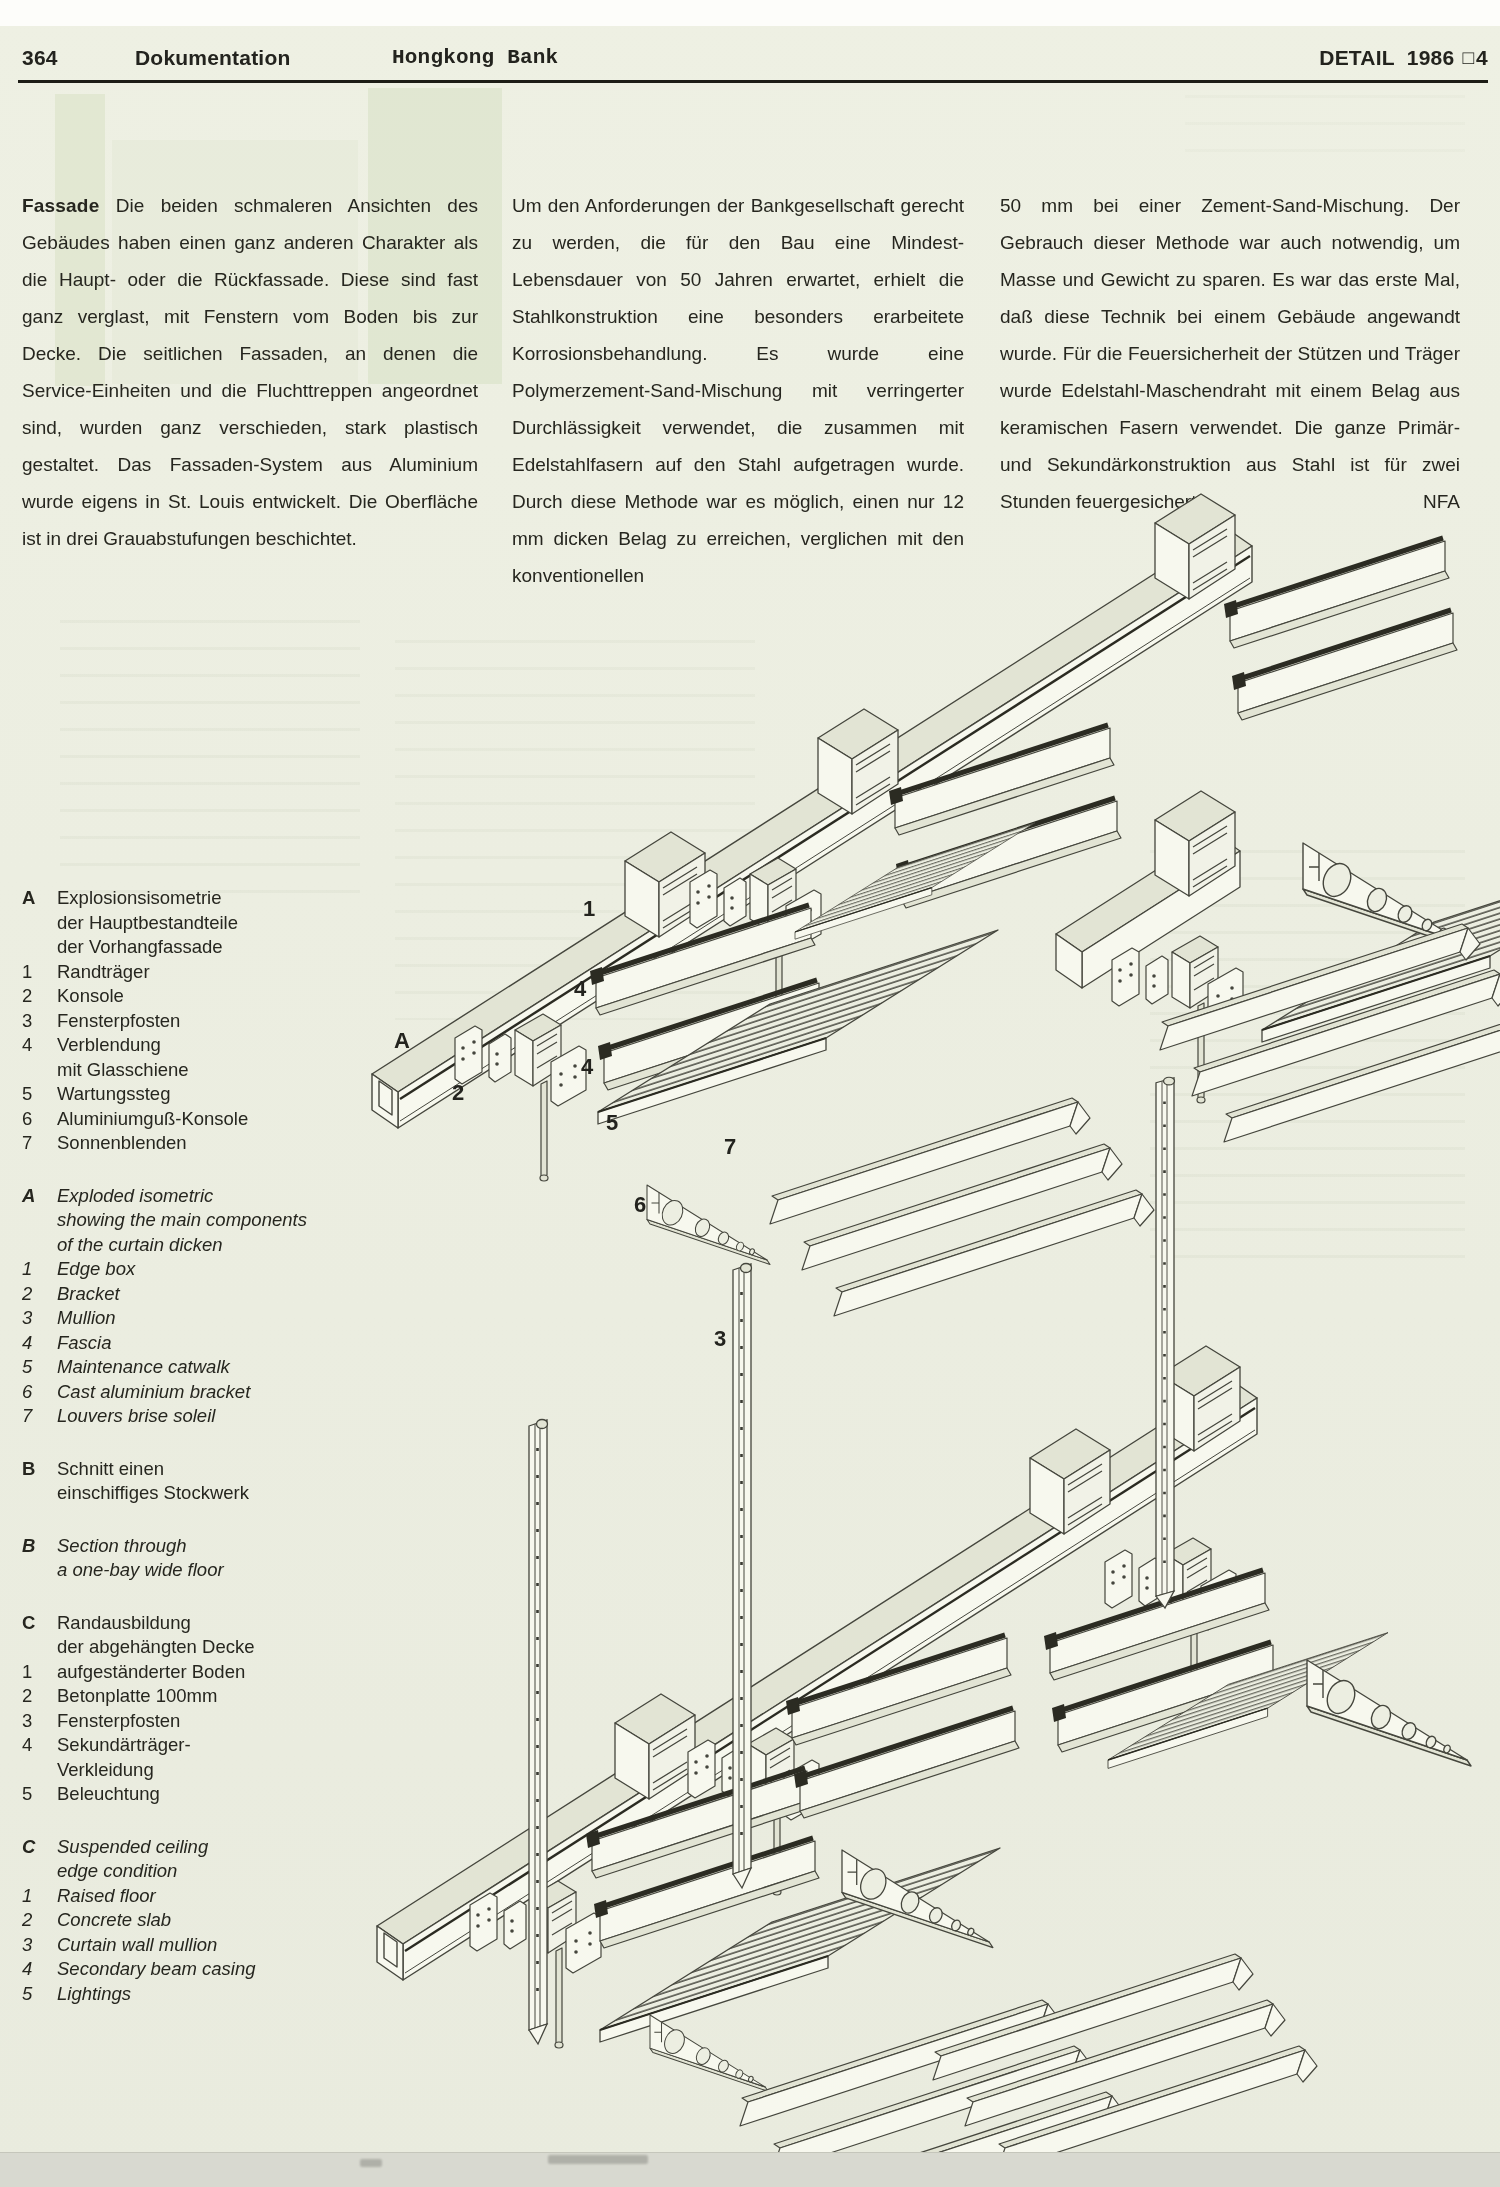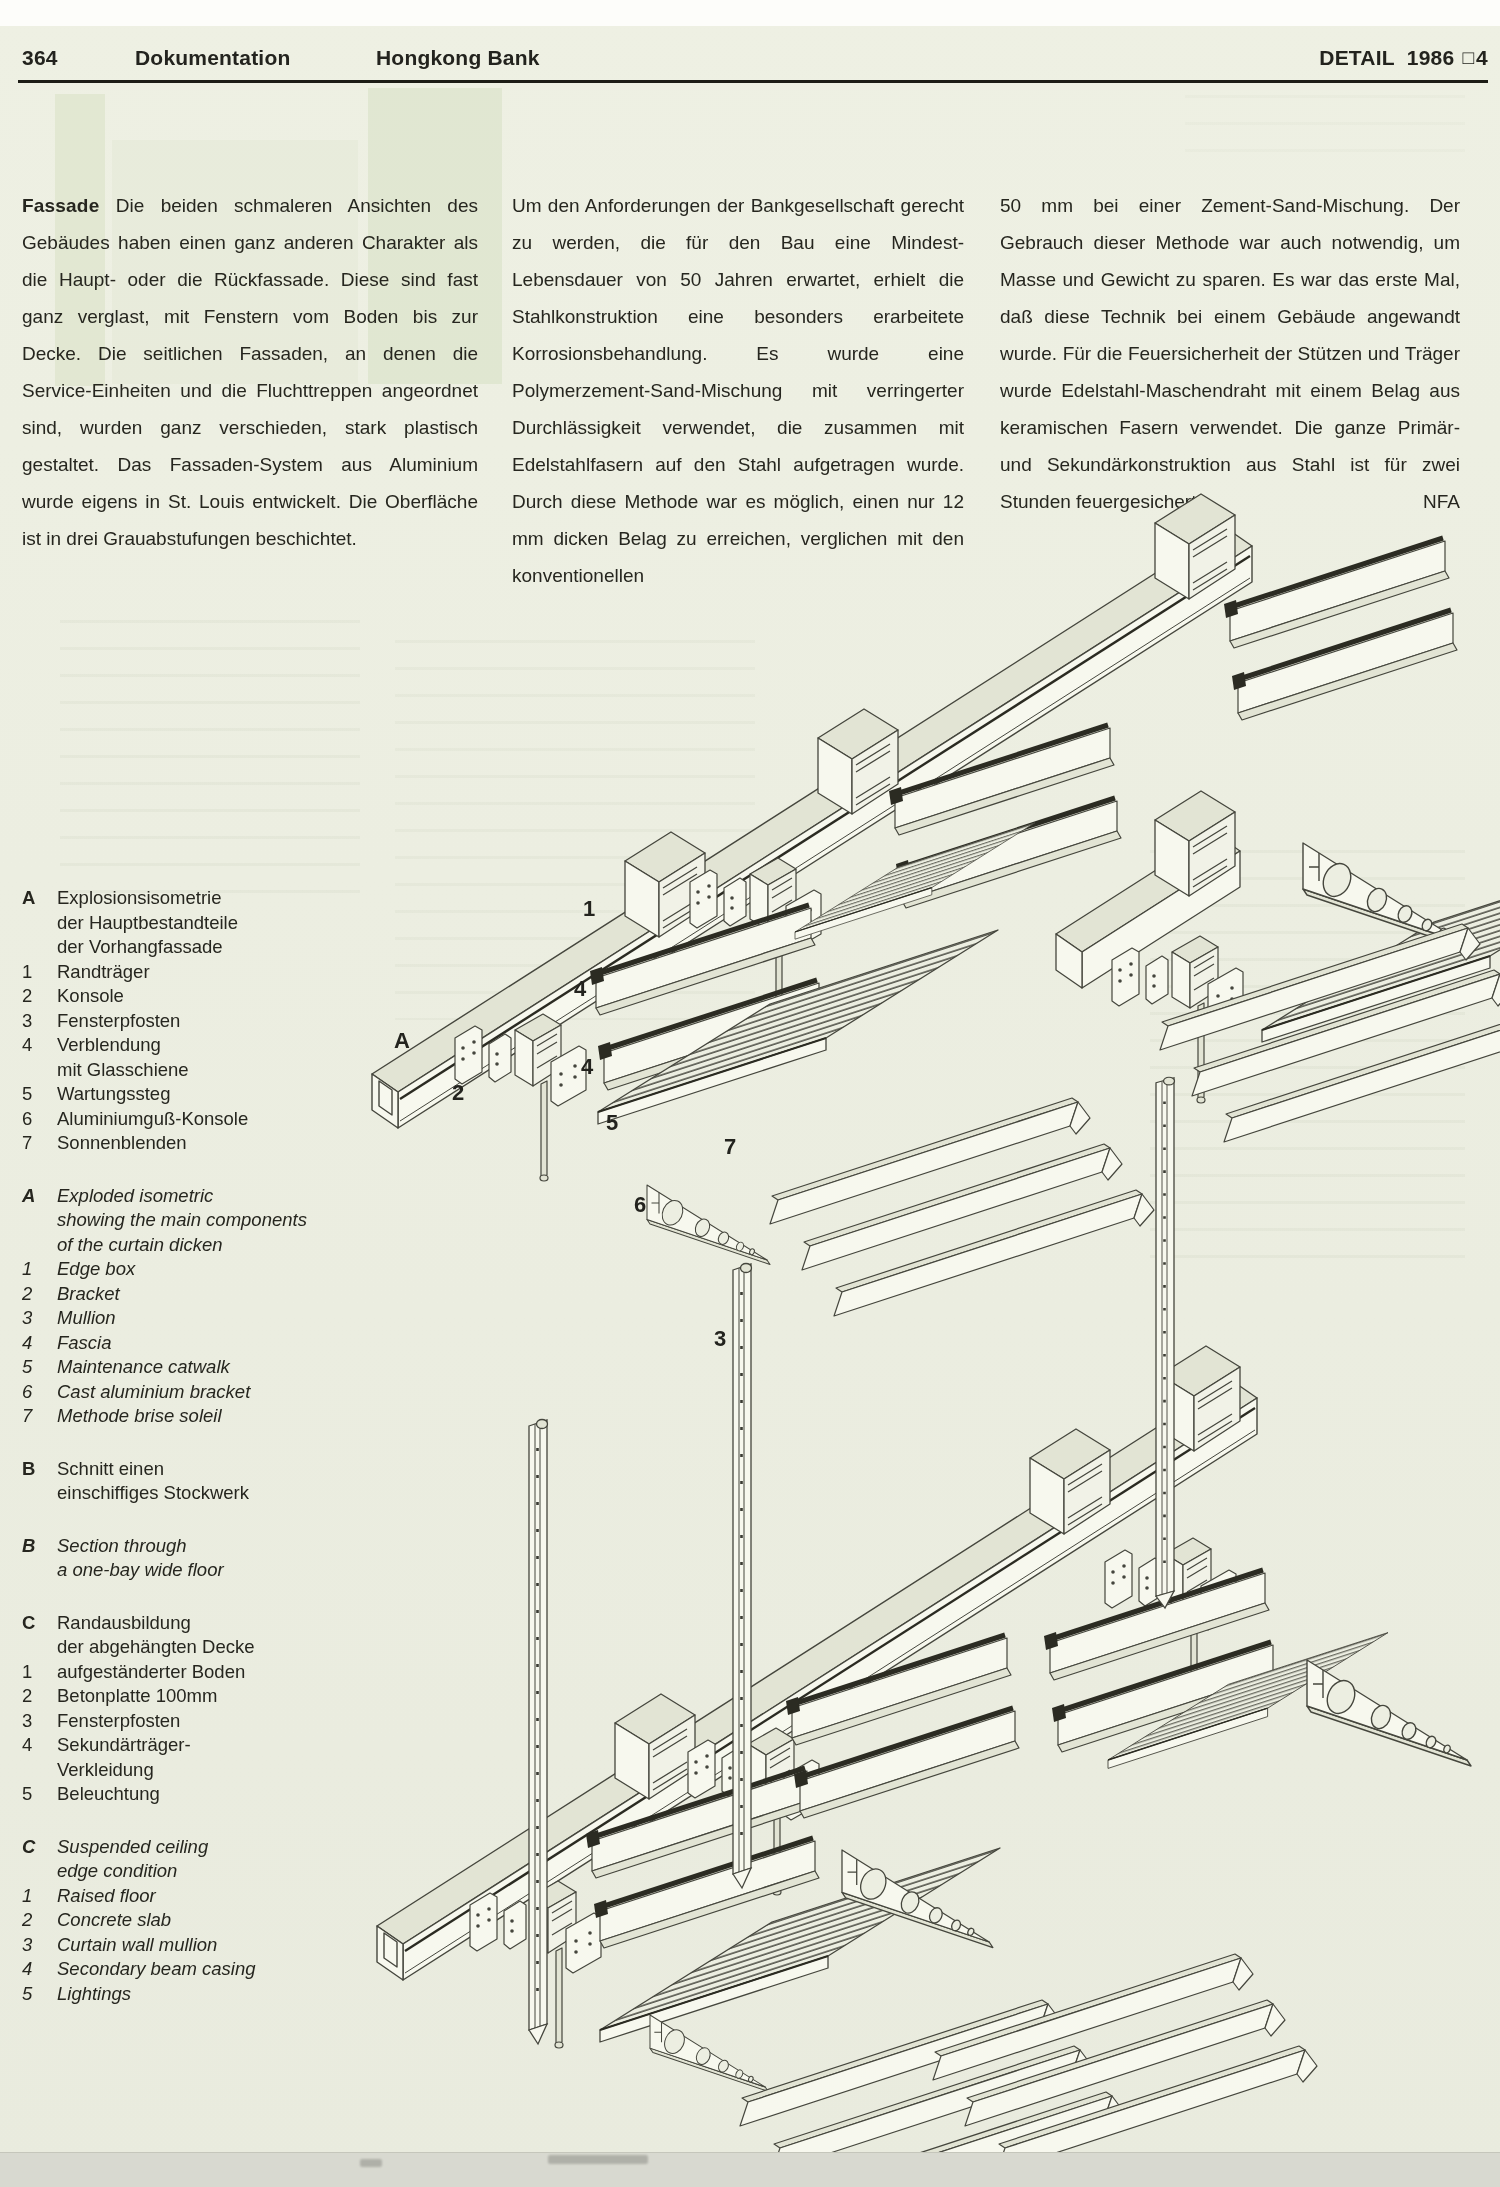--- a/index.html
+++ b/index.html
@@ -12,21 +12,21 @@
   .edge-bottom{position:absolute;left:0;top:2152px;width:100%;height:35px;background:#d8d9d0;border-top:1px solid #c5c6bb;}
   .smudge{position:absolute;background:#8f9088;opacity:.55;border-radius:2px;filter:blur(1px);}
   .ghost{position:absolute;pointer-events:none;}
   .ghost.block{background:#cfdbb9;}
   .ghost.lines{background:repeating-linear-gradient(180deg,rgba(118,134,98,.12) 0 3px,rgba(0,0,0,0) 3px 27px);}
   
   #masthead{position:absolute;left:0;top:46px;width:100%;height:34px;font-weight:bold;font-size:21px;letter-spacing:.2px;}
   #masthead .mh{position:absolute;top:0;white-space:nowrap;}
   #mh-page{left:22px;}
   #mh-section{left:135px;}
-  #mh-project{left:376px;}
+  #mh-project{left:392px;font-family:Liberation Mono, monospace;}
   #mh-issue{right:12px;}
   #mh-issue .box{font-weight:normal;font-size:19px;position:relative;top:-1px;padding:0 2px;}
   #rule{position:absolute;left:18px;top:80px;width:1470px;height:3px;background:#1d1d16;}
   
   .col{position:absolute;top:168px;font-size:19px;line-height:37px;text-align:justify;color:#26261f;}
   #col1{left:22px;width:456px;}
   #col2{left:512px;width:452px;}
   #col3{left:1000px;width:460px;}
   .col b{letter-spacing:.2px;}
   .author{float:right;}
@@ -147,21 +147,21 @@
         <div class="leg-row">
           <span class="leg-num">5</span>
           <span class="leg-txt">Maintenance catwalk</span>
         </div>
         <div class="leg-row">
           <span class="leg-num">6</span>
           <span class="leg-txt">Cast aluminium bracket</span>
         </div>
         <div class="leg-row">
           <span class="leg-num">7</span>
-          <span class="leg-txt">Methode brise soleil</span>
+          <span class="leg-txt">Louvers brise soleil</span>
         </div>
       </div>
       <div class="leg-sec">
         <div class="leg-row">
           <span class="leg-key">B</span>
           <span class="leg-txt">Schnitt einen</span>
         </div>
         <div class="leg-row">
           <span class="leg-key"></span>
           <span class="leg-txt">einschiffiges Stockwerk</span>

